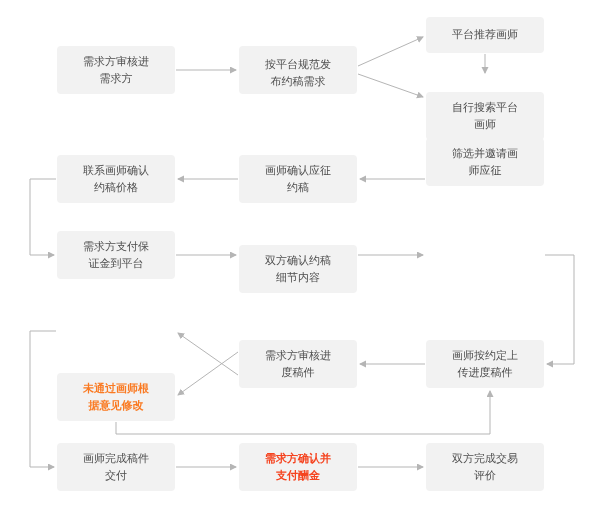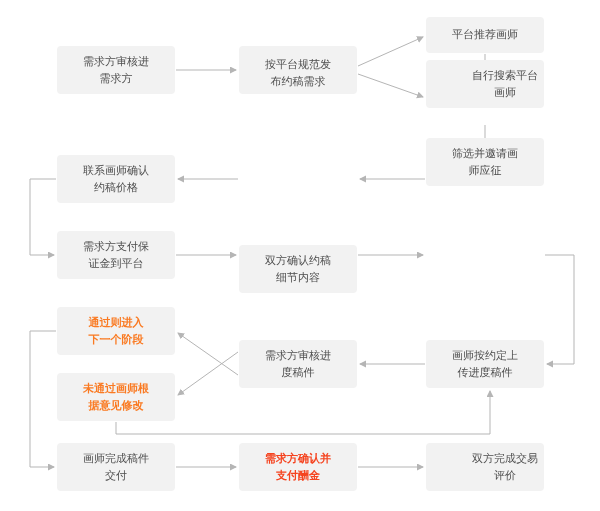--- a/index.html
+++ b/index.html
@@ -62,43 +62,43 @@
       <span>需求方审核进
 需求方</span>
     </div>
     <div class="node default" style="left: 239px; top: 46px; width: 118px; height: 48px; align-items: flex-end;">
       <span>按平台规范发
 布约稿需求</span>
     </div>
     <div class="node default" style="left: 426px; top: 17px; width: 118px; height: 36px;">
       <span>平台推荐画师</span>
     </div>
-    <div class="node default" style="left: 426px; top: 60px; width: 118px; height: 48px; justify-content: flex-end;">
+    <div class="node default" style="left: 426px; top: 92px; width: 118px; height: 48px;">
       <span>自行搜索平台
 画师</span>
     </div>
     <div class="node default" style="left: 426px; top: 138px; width: 118px; height: 48px; justify-content: center;">
       <span>筛选并邀请画
 师应征</span>
+    </div>
+    <div class="node default" style="left: 239px; top: 155px; width: 118px; height: 48px;">
+      <span>画师确认应征
+约稿</span>
     </div>
     <div class="node default" style="left: 57px; top: 155px; width: 118px; height: 48px; justify-content: center;">
       <span>联系画师确认
 约稿价格</span>
     </div>
     <div class="node default" style="left: 57px; top: 231px; width: 118px; height: 48px;">
       <span>需求方支付保
 证金到平台</span>
     </div>
     <div class="node default" style="left: 239px; top: 245px; width: 118px; height: 48px;">
       <span>双方确认约稿
 细节内容</span>
-    </div>
-    <div class="node orange" style="left: 57px; top: 307px; width: 118px; height: 48px;">
-      <span>通过则进入
-下一个阶段</span>
     </div>
     <div class="node default" style="left: 239px; top: 340px; width: 118px; height: 48px;">
       <span>需求方审核进
 度稿件</span>
     </div>
     <div class="node default" style="left: 426px; top: 340px; width: 118px; height: 48px; text-align: center;">
       <span>画师按约定上
 传进度稿件</span>
     </div>
     <div class="node orange" style="left: 57px; top: 373px; width: 118px; height: 48px; text-align: center;">
@@ -106,17 +106,17 @@
 据意见修改</span>
     </div>
     <div class="node default" style="left: 57px; top: 443px; width: 118px; height: 48px;">
       <span>画师完成稿件
 交付</span>
     </div>
     <div class="node red" style="left: 239px; top: 443px; width: 118px; height: 48px; justify-content: center;">
       <span>需求方确认并
 支付酬金</span>
     </div>
-    <div class="node default" style="left: 426px; top: 443px; width: 118px; height: 48px; justify-content: flex-end;">
+    <div class="node default" style="left: 426px; top: 443px; width: 118px; height: 48px;">
       <span>双方完成交易
 评价</span>
     </div>
   </div>
 
 </body></html>

